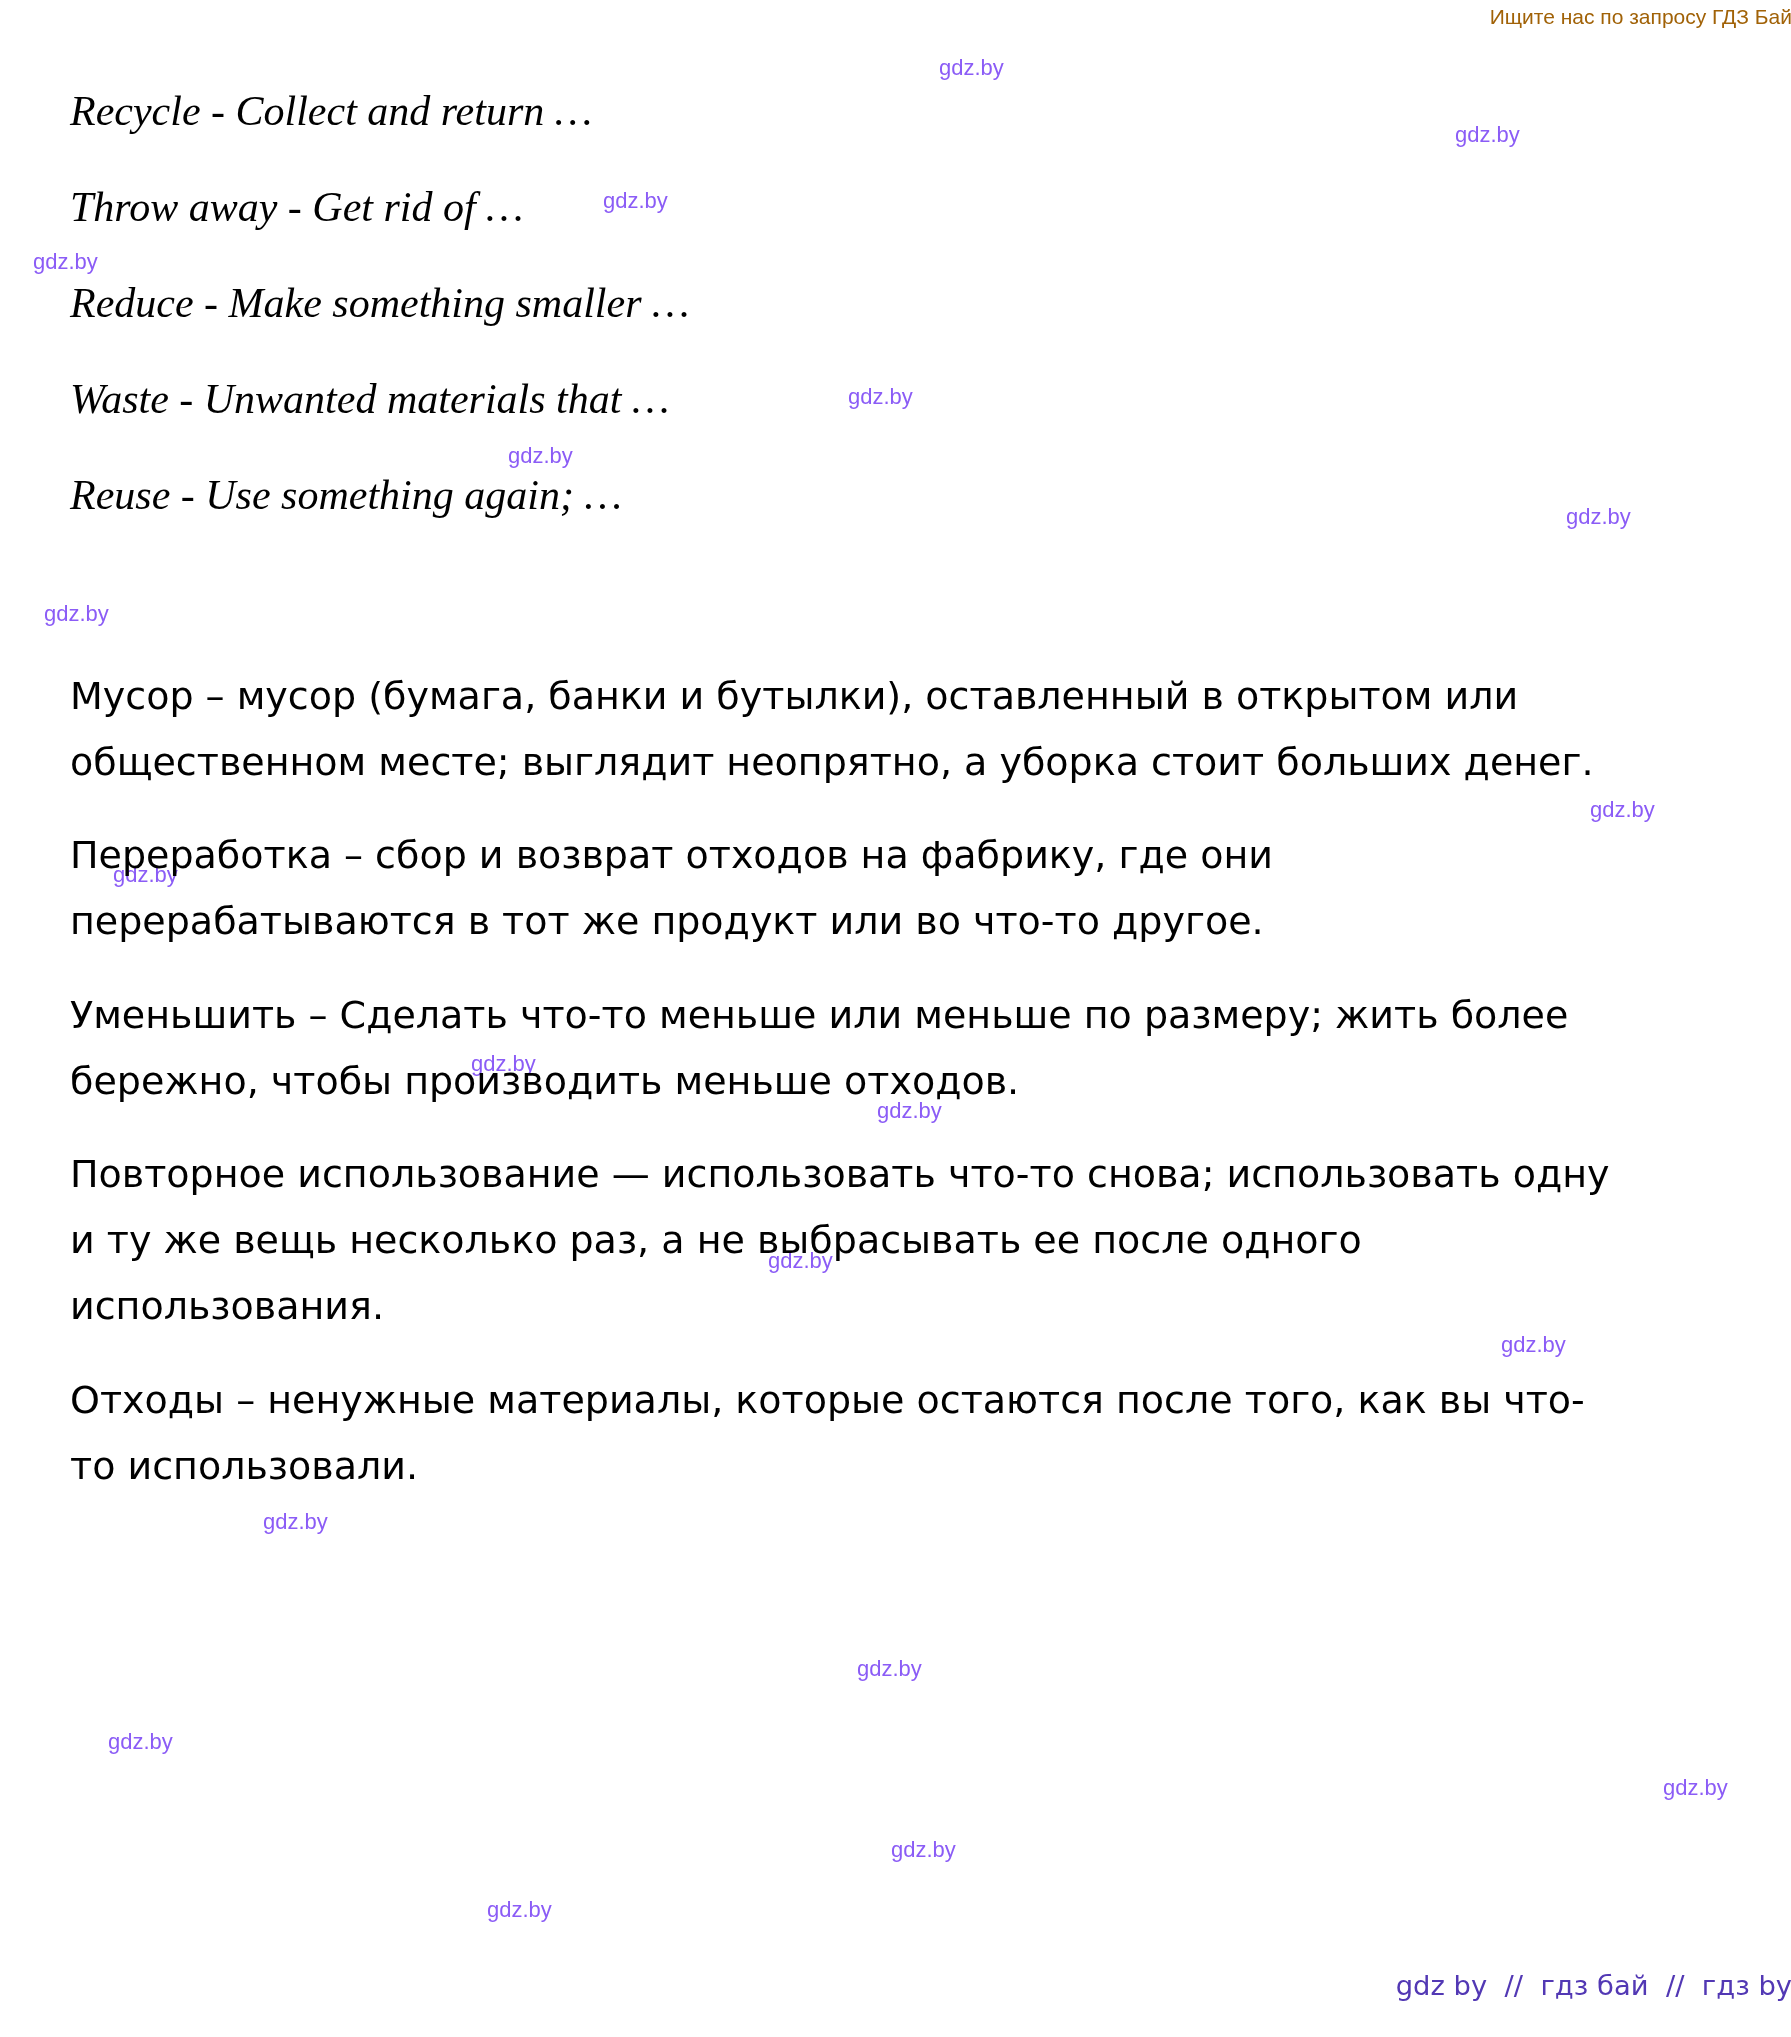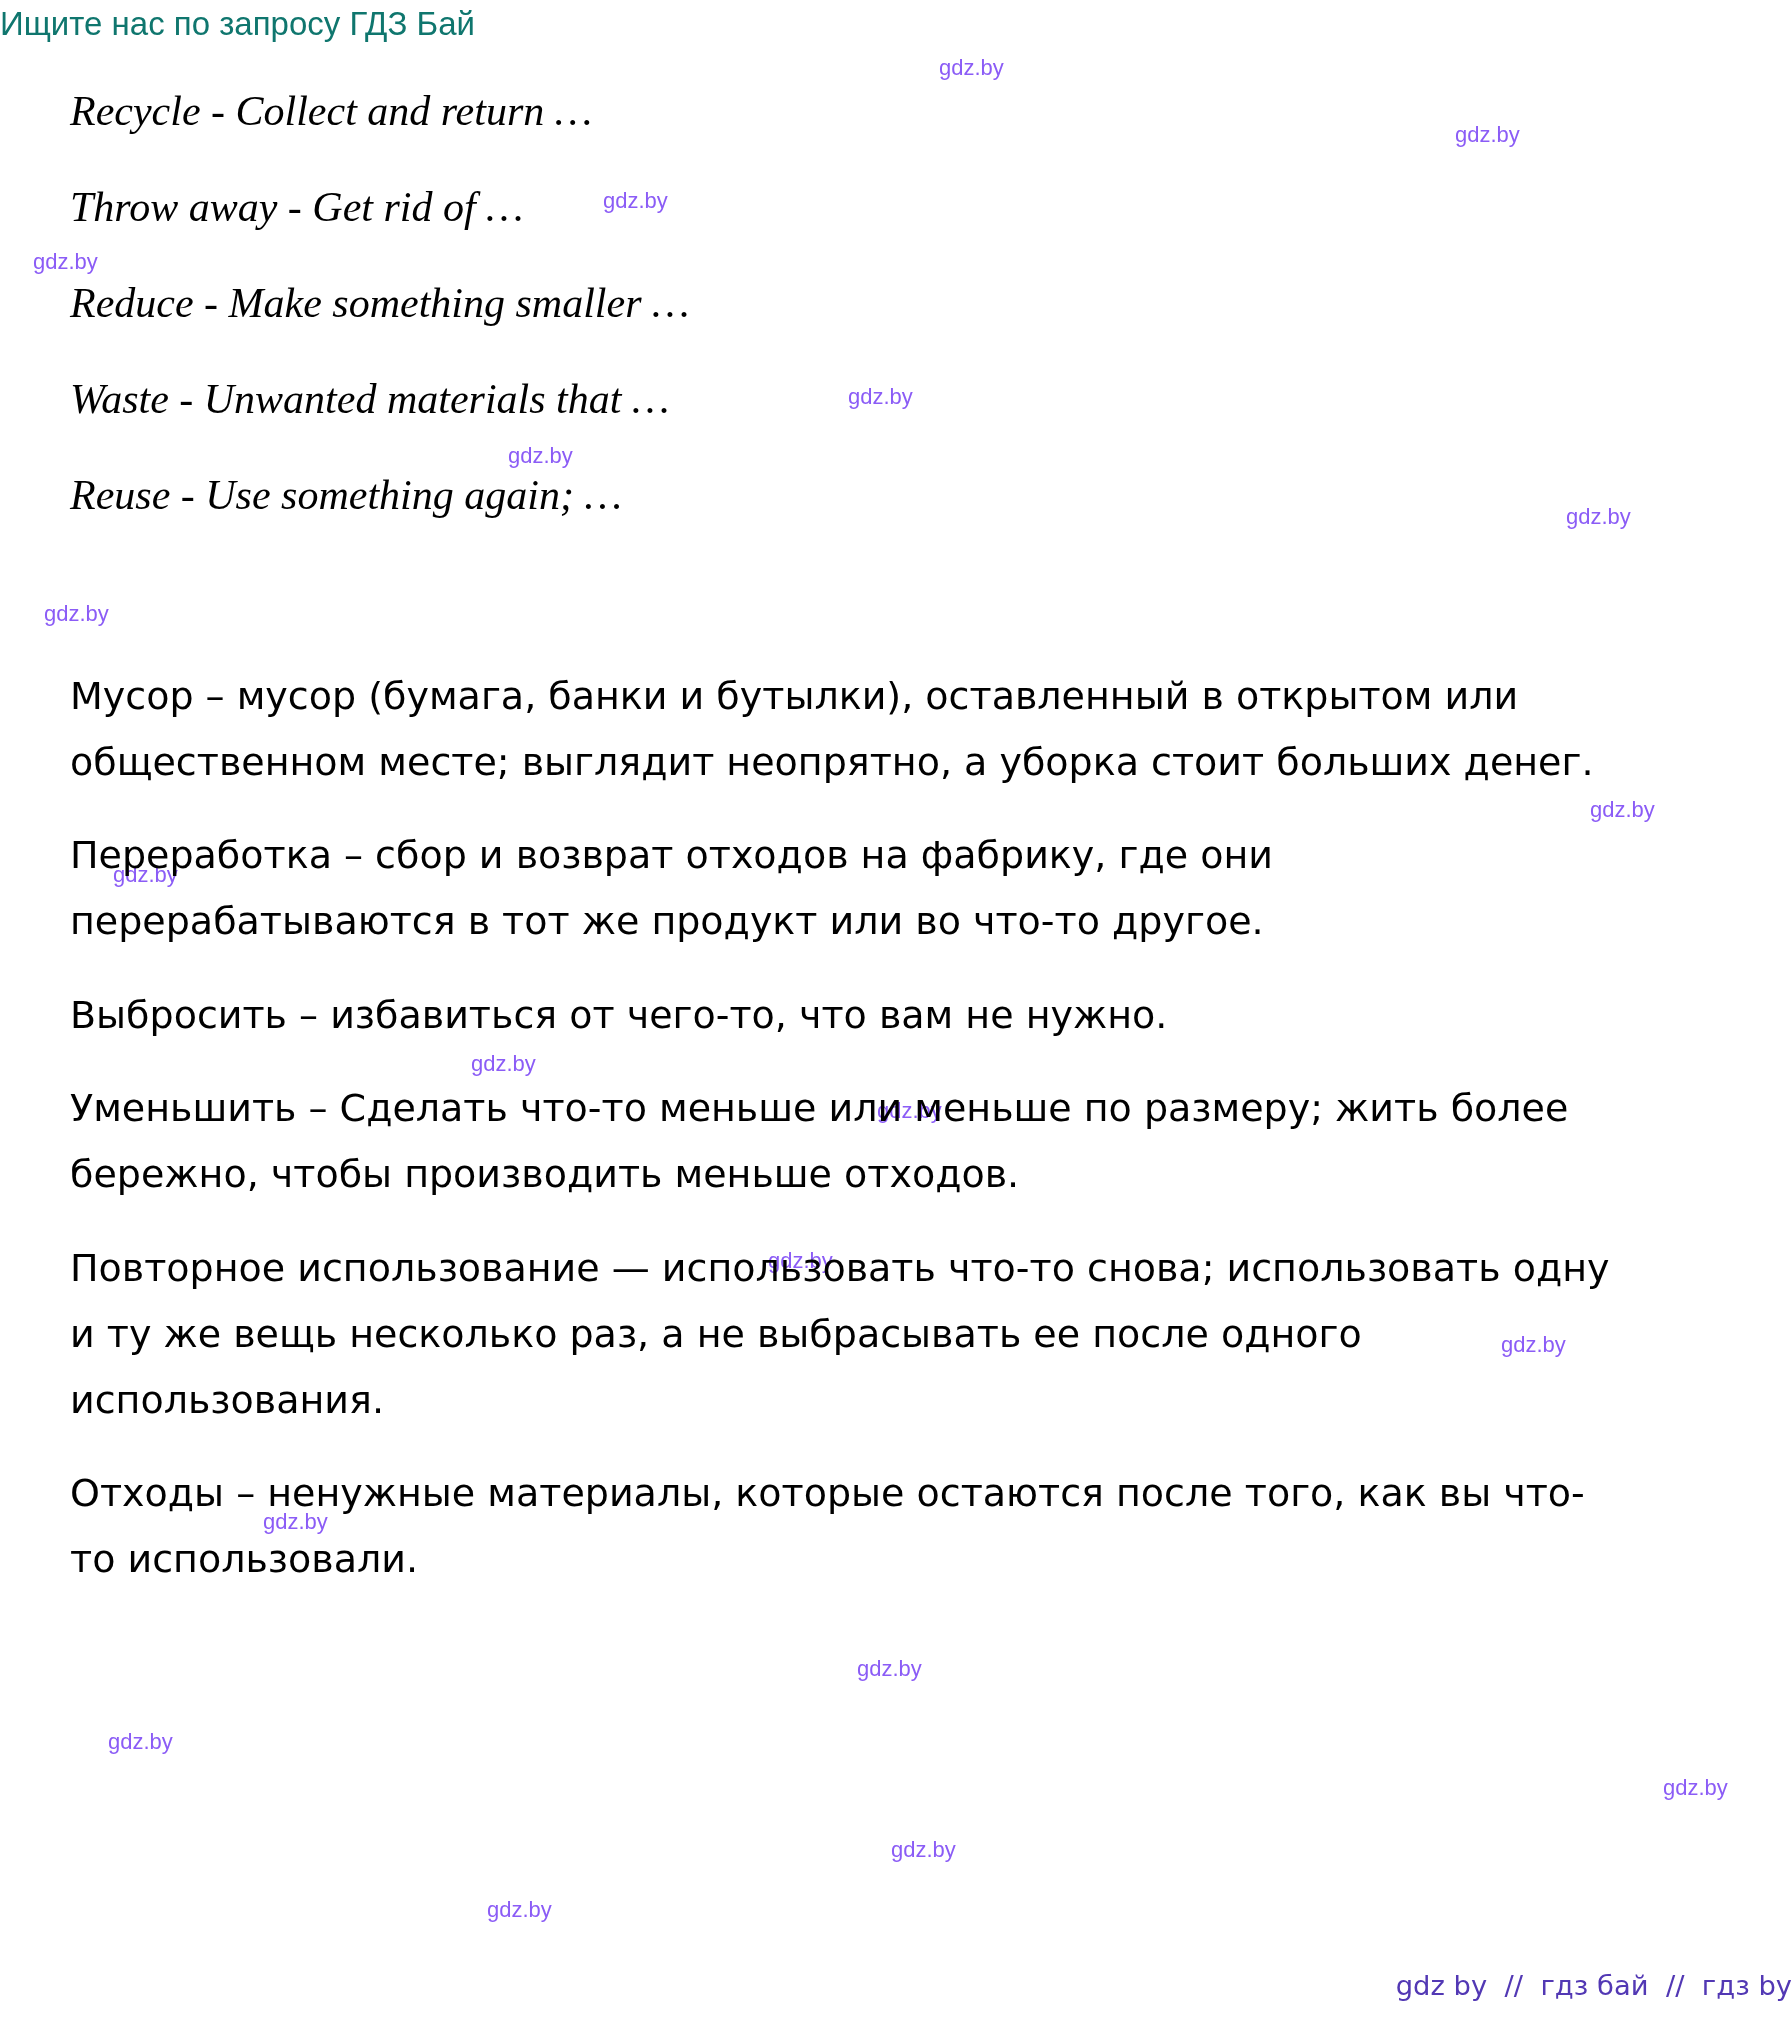--- a/index.html
+++ b/index.html
@@ -13,24 +13,24 @@
     position: relative;
     overflow: hidden;
     font-family: "Liberation Serif", serif;
     color: #000000;
   }
   .promo {
     position: absolute;
     top: 4.6px;
     left: 0;
     right: 0;
-    text-align: left;
+    text-align: right;
     font-family: "Liberation Sans", sans-serif;
-    font-size: 33px;
-    color: #0f766e;
+    font-size: 21px;
+    color: #a16207;
   }
   .watermark {
     position: absolute;
     font-family: "Liberation Sans", sans-serif;
     font-size: 22px;
     color: #8b5cf6;
     white-space: nowrap;
   }
   .english-block {
     position: absolute;
@@ -103,21 +103,20 @@
     <p>Recycle - Collect and return …</p>
     <p>Throw away - Get rid of …</p>
     <p>Reduce - Make something smaller …</p>
     <p>Waste - Unwanted materials that …</p>
     <p>Reuse - Use something again; …</p>
   </div>
 
   <div class="russian-block">
     <p>Мусор – мусор (бумага, банки и бутылки), оставленный в открытом или общественном месте; выглядит неопрятно, а уборка стоит больших денег.</p>
     <p>Переработка – сбор и возврат отходов на фабрику, где они перерабатываются в тот же продукт или во что-то другое.</p>
-    <p>Выбросить – избавиться от чего-то, что вам не нужно.</p>
     <p>Уменьшить – Сделать что-то меньше или меньше по размеру; жить более бережно, чтобы производить меньше отходов.</p>
     <p>Повторное использование — использовать что-то снова; использовать одну и ту же вещь несколько раз, а не выбрасывать ее после одного использования.</p>
     <p>Отходы – ненужные материалы, которые остаются после того, как вы что-то использовали.</p>
   </div>
 
   <div class="footer">gdz by  //  гдз бай  //  гдз by</div>
 
 </div>
 
 

